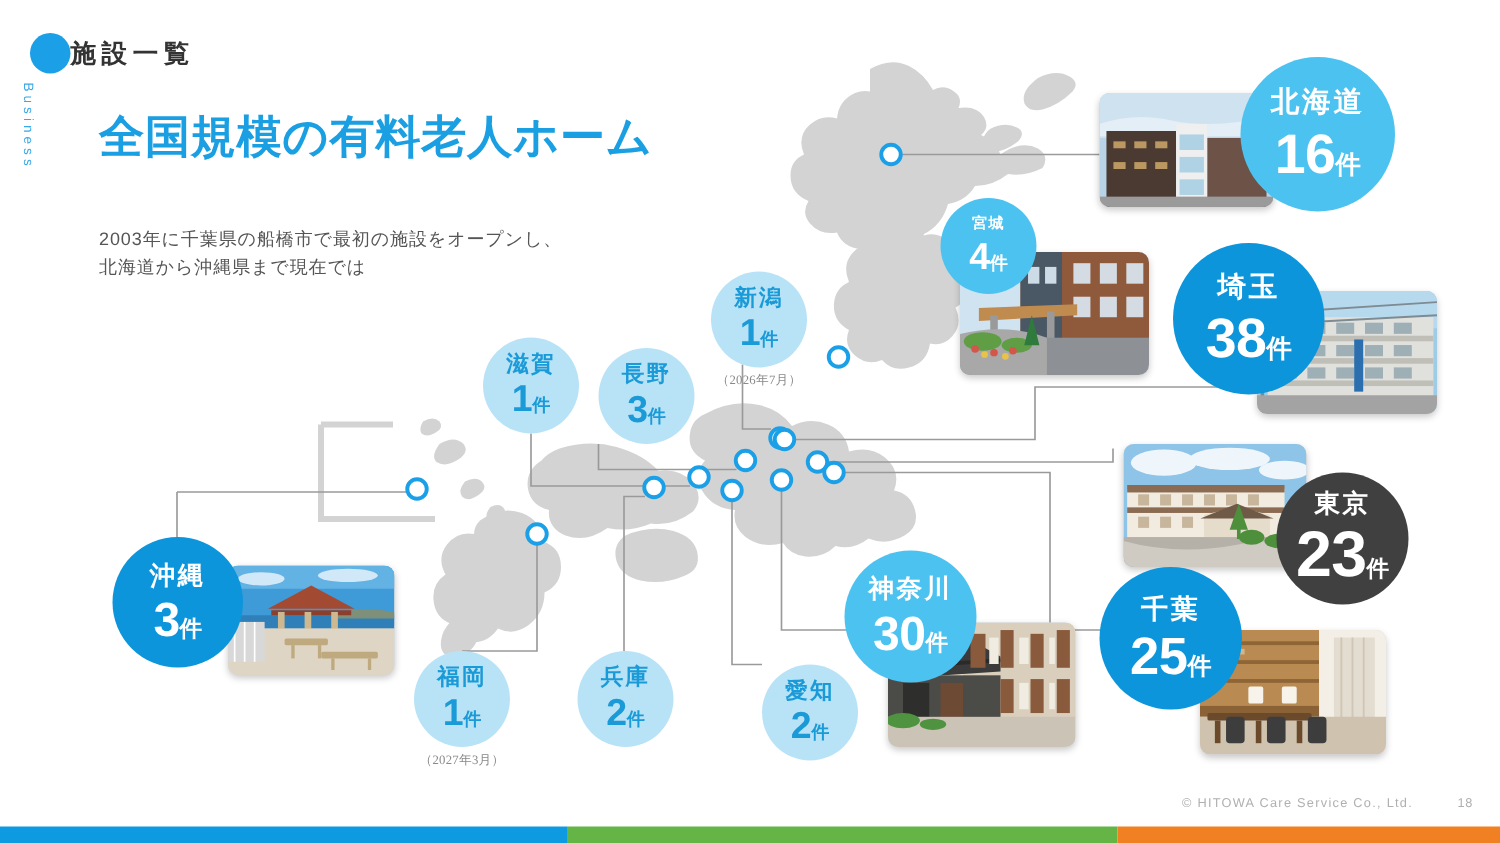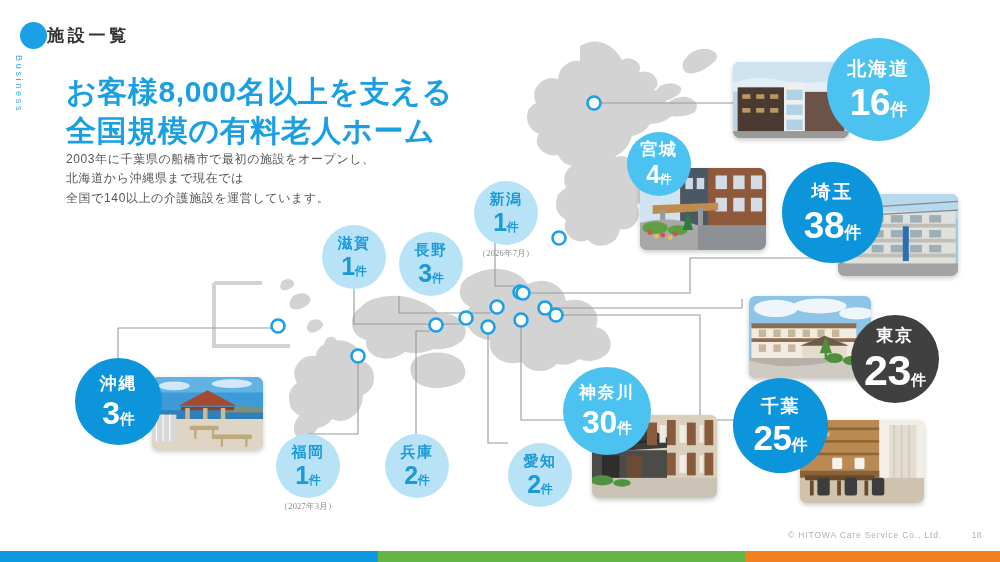--- a/index.html
+++ b/index.html
@@ -159,28 +159,26 @@
   </svg>
 
   <div class="eyebrow">
     <span class="eyebrow-dot"></span>
     <span class="eyebrow-text">施設一覧</span>
   </div>
 
   <div class="vert-label">Business</div>
 
   <div class="headline">
-    <div>お客様8,000名以上を支える</div>
     <div>全国規模の有料老人ホーム</div>
   </div>
 
   <div class="lede">
     <div>2003年に千葉県の船橋市で最初の施設をオープンし、</div>
     <div>北海道から沖縄県まで現在では</div>
-    <div>全国で140以上の介護施設を運営しています。</div>
   </div>
 
   <div id="photo-layer">
       <div class="photo" style="left: 733px; top: 62px; width: 116px; height: 76px;">
         <svg viewBox="0 0 100 66" preserveAspectRatio="none">
      <rect width="100" height="66" fill="#b9d4e6"></rect>
      <rect y="0" width="100" height="26" fill="#cfe2ef"></rect>
      <path d="M0 18 q20 -7 42 -2 q25 5 58 -3 v12 H0z" fill="#e3eef6"></path>
      <rect x="4" y="22" width="40" height="44" fill="#4b3a32"></rect>
      <rect x="44" y="18" width="18" height="48" fill="#efefef"></rect>
@@ -420,21 +418,21 @@
 
   <div id="bubble-layer">
       <div class="bubble" style="left: 827px; top: 38px; width: 103px; height: 103px; background: rgb(76, 194, 240); color: rgb(255, 255, 255);">
         <span class="pref" style="font-size: 19px; margin-bottom: 6px;">北海道</span>
         <span class="cntline">
           <span class="num" style="font-size: 37px;">16</span>
           <span class="ken" style="font-size: 17px;">件</span>
         </span>
       </div>
       <div class="bubble" style="left: 627px; top: 132px; width: 64px; height: 64px; background: rgb(76, 194, 240); color: rgb(255, 255, 255);">
-        <span class="pref" style="font-size: 17px; margin-bottom: 4px;">宮城</span>
+        <span class="pref" style="font-size: 10px; margin-bottom: 4px;">宮城</span>
         <span class="cntline">
           <span class="num" style="font-size: 25px;">4</span>
           <span class="ken" style="font-size: 12px;">件</span>
         </span>
       </div>
       <div class="bubble" style="left: 782px; top: 162px; width: 101px; height: 101px; background: rgb(13, 149, 219); color: rgb(255, 255, 255);">
         <span class="pref" style="font-size: 19px; margin-bottom: 6px;">埼玉</span>
         <span class="cntline">
           <span class="num" style="font-size: 37px;">38</span>
           <span class="ken" style="font-size: 17px;">件</span>

